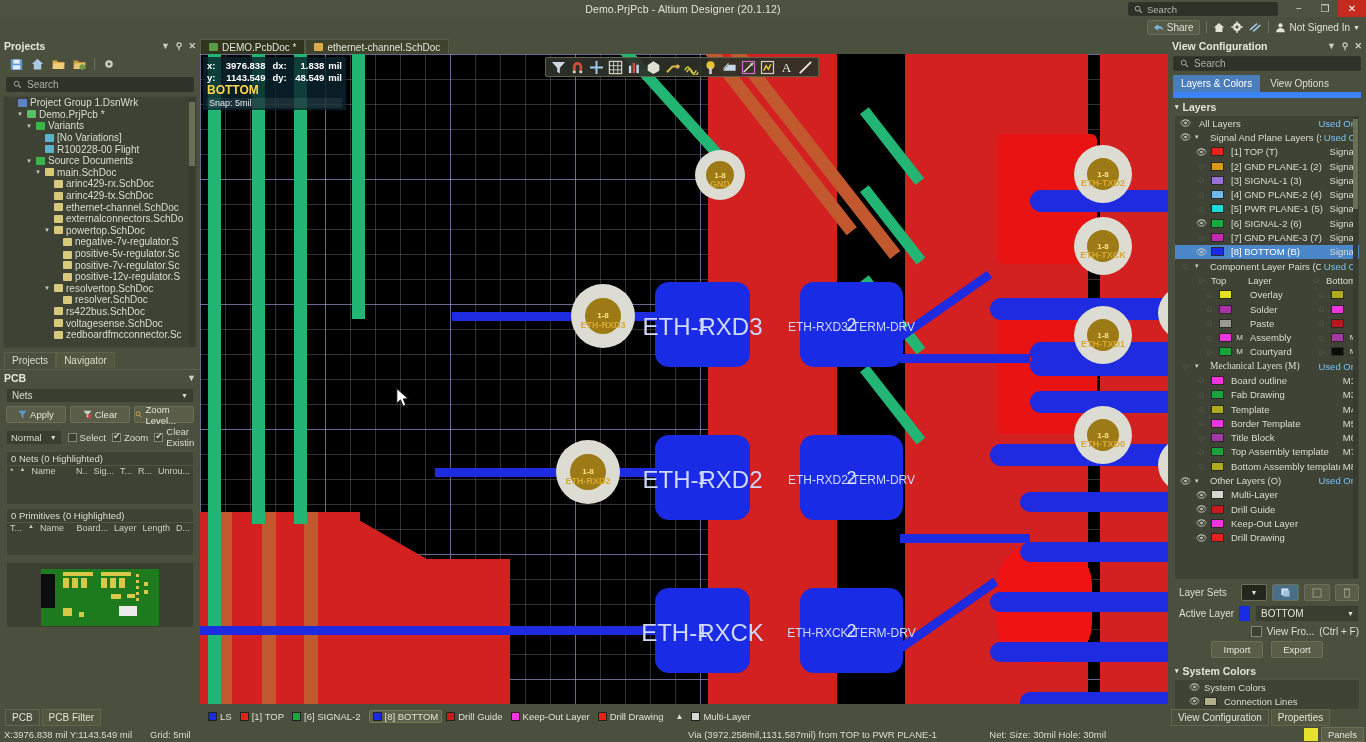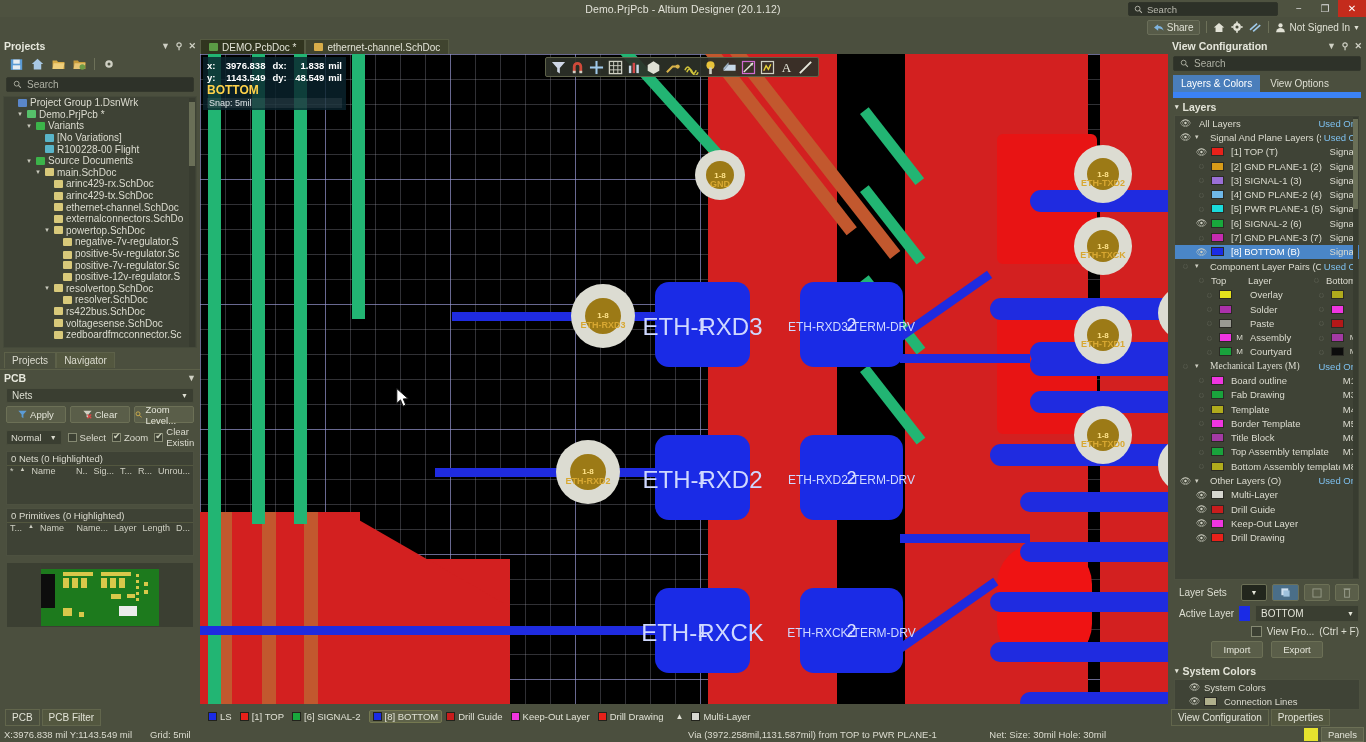--- a/index.html
+++ b/index.html
@@ -518,21 +518,21 @@
         </div>
         <div style="height:28px"></div>
       </div>
 
       <div class="listbox">
         <div class="lb-hdr">0 Primitives (0 Highlighted)</div>
         <div class="colhdr">
           <span>T...</span>
           <span style="font-size:6px">▲</span>
           <span style="flex:1">Name</span>
-          <span>Name...</span>
+          <span>Board...</span>
           <span>Layer</span>
           <span>Length</span>
           <span>D...</span>
         </div>
         <div style="height:22px"></div>
       </div>
 
       <div class="thumb">
         <svg width="118" height="62" viewBox="0 0 118 62">
           <rect x="0" y="4" width="118" height="58" fill="#1d7a1d"></rect>

